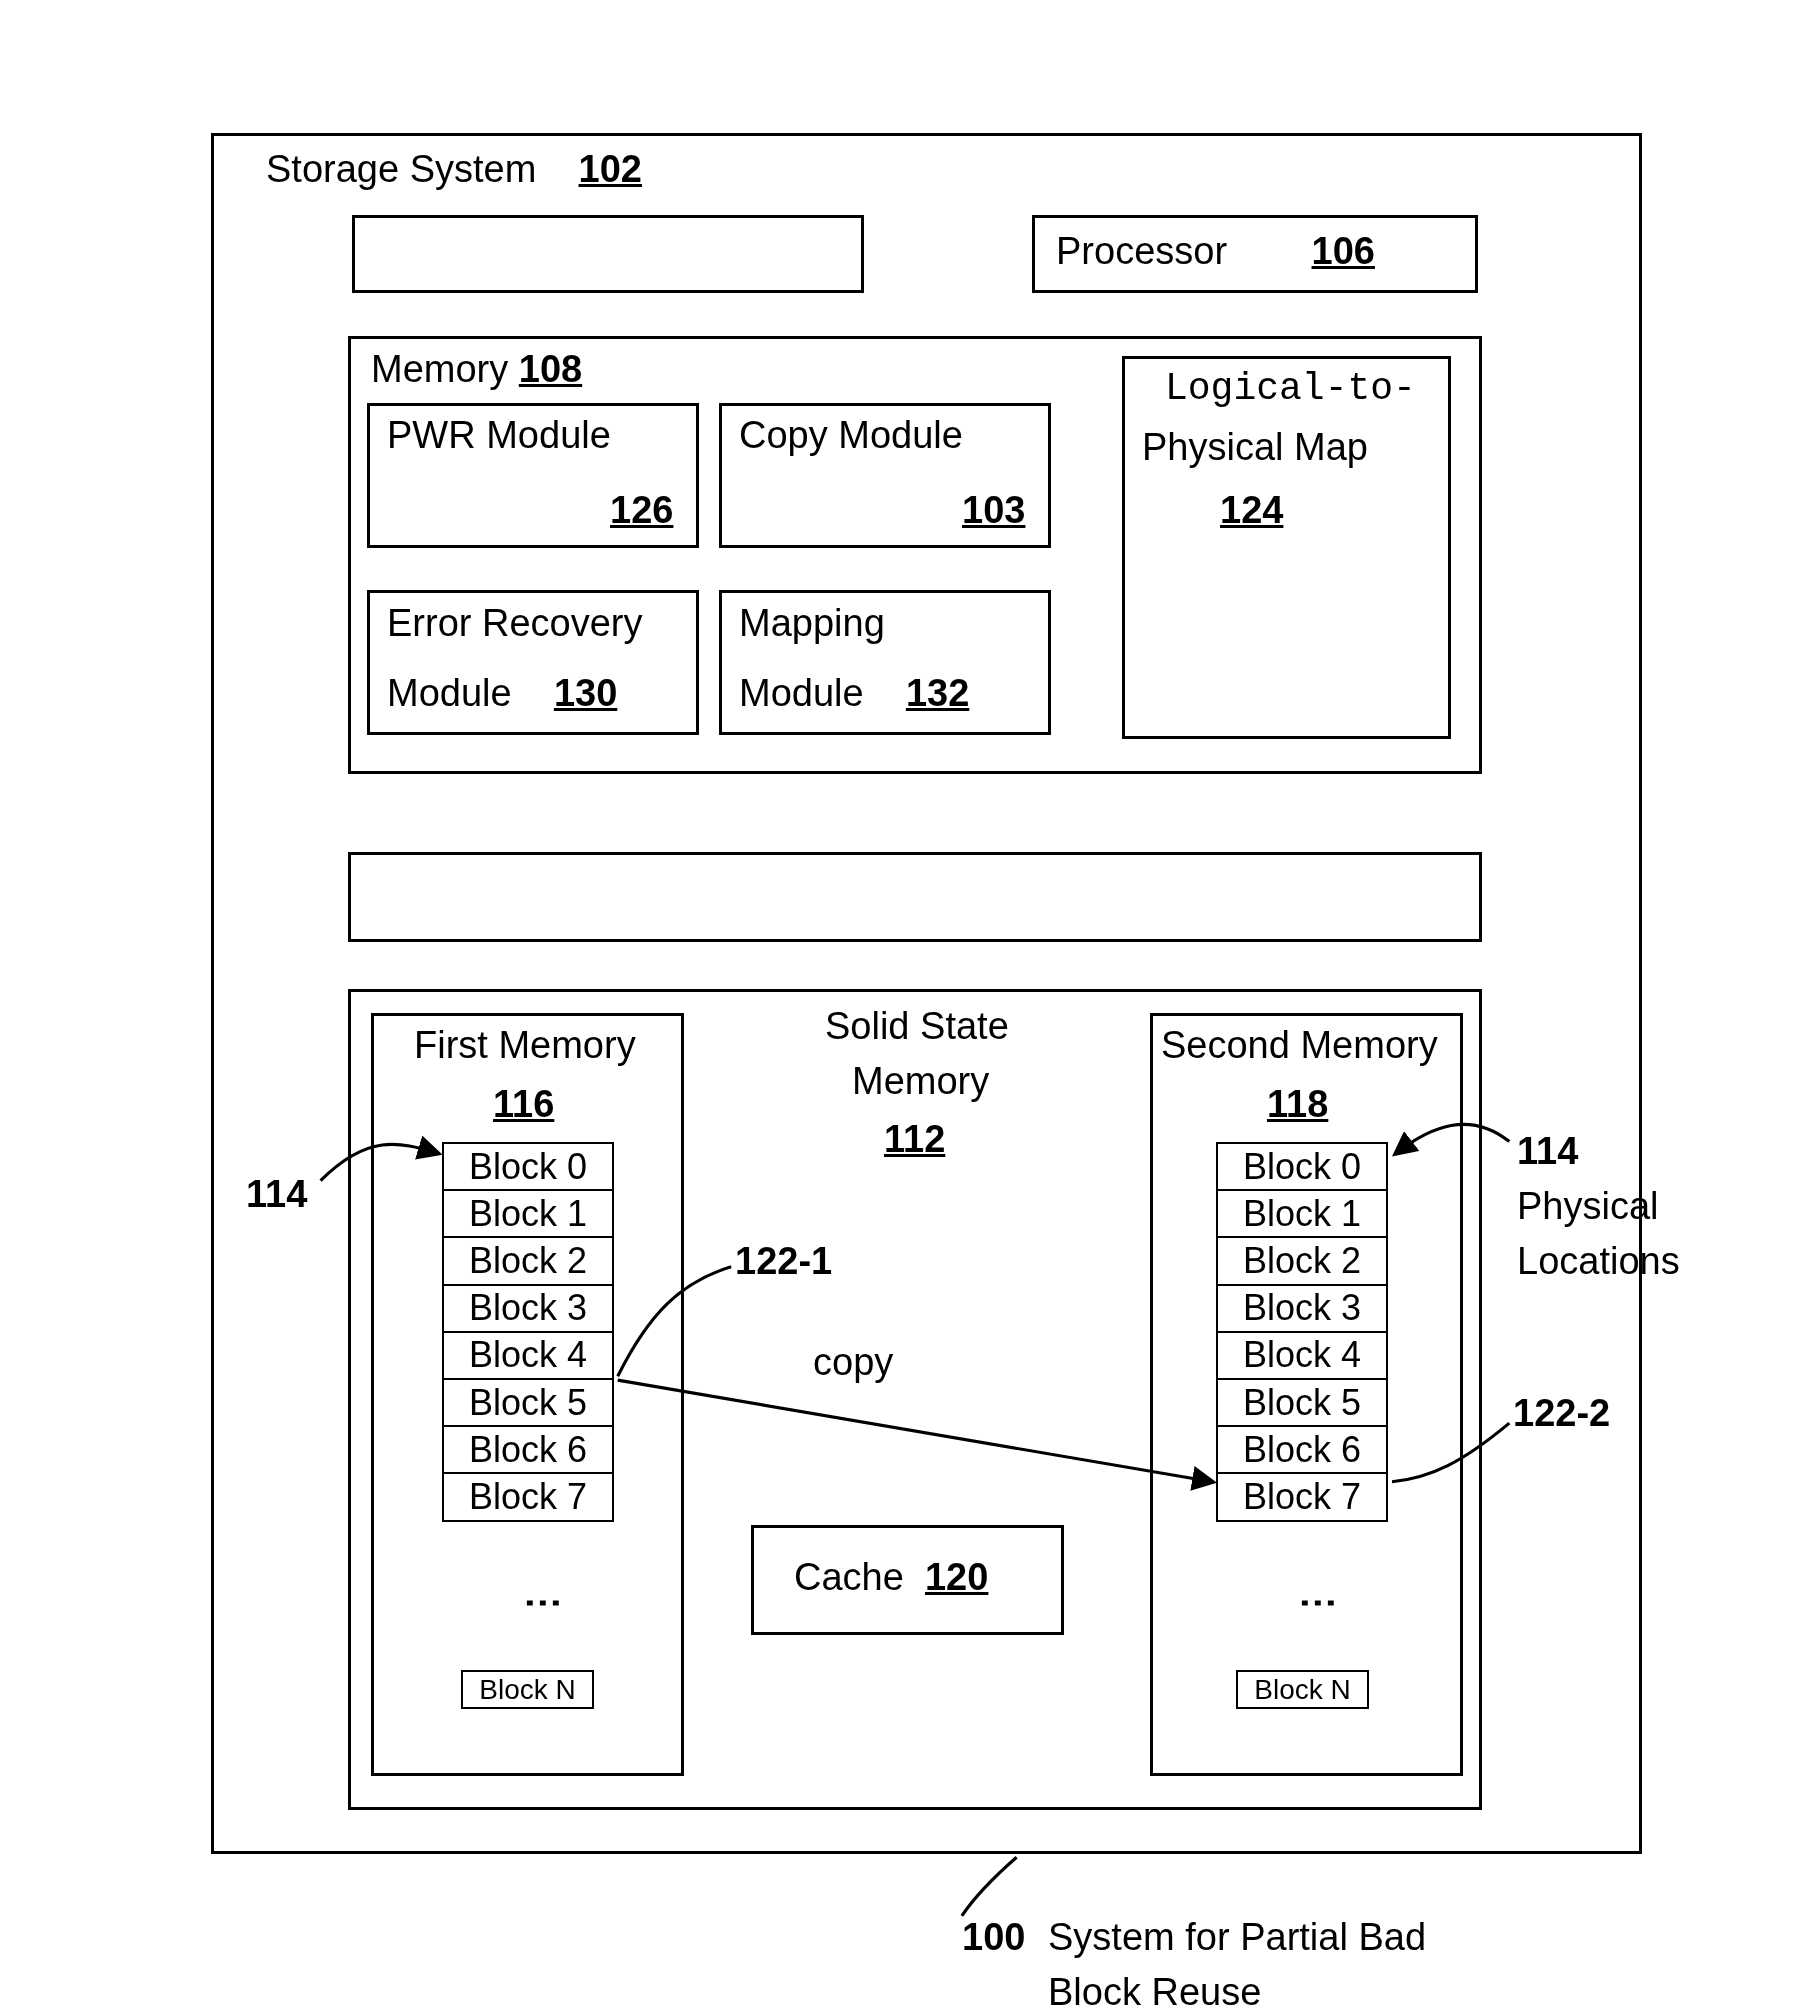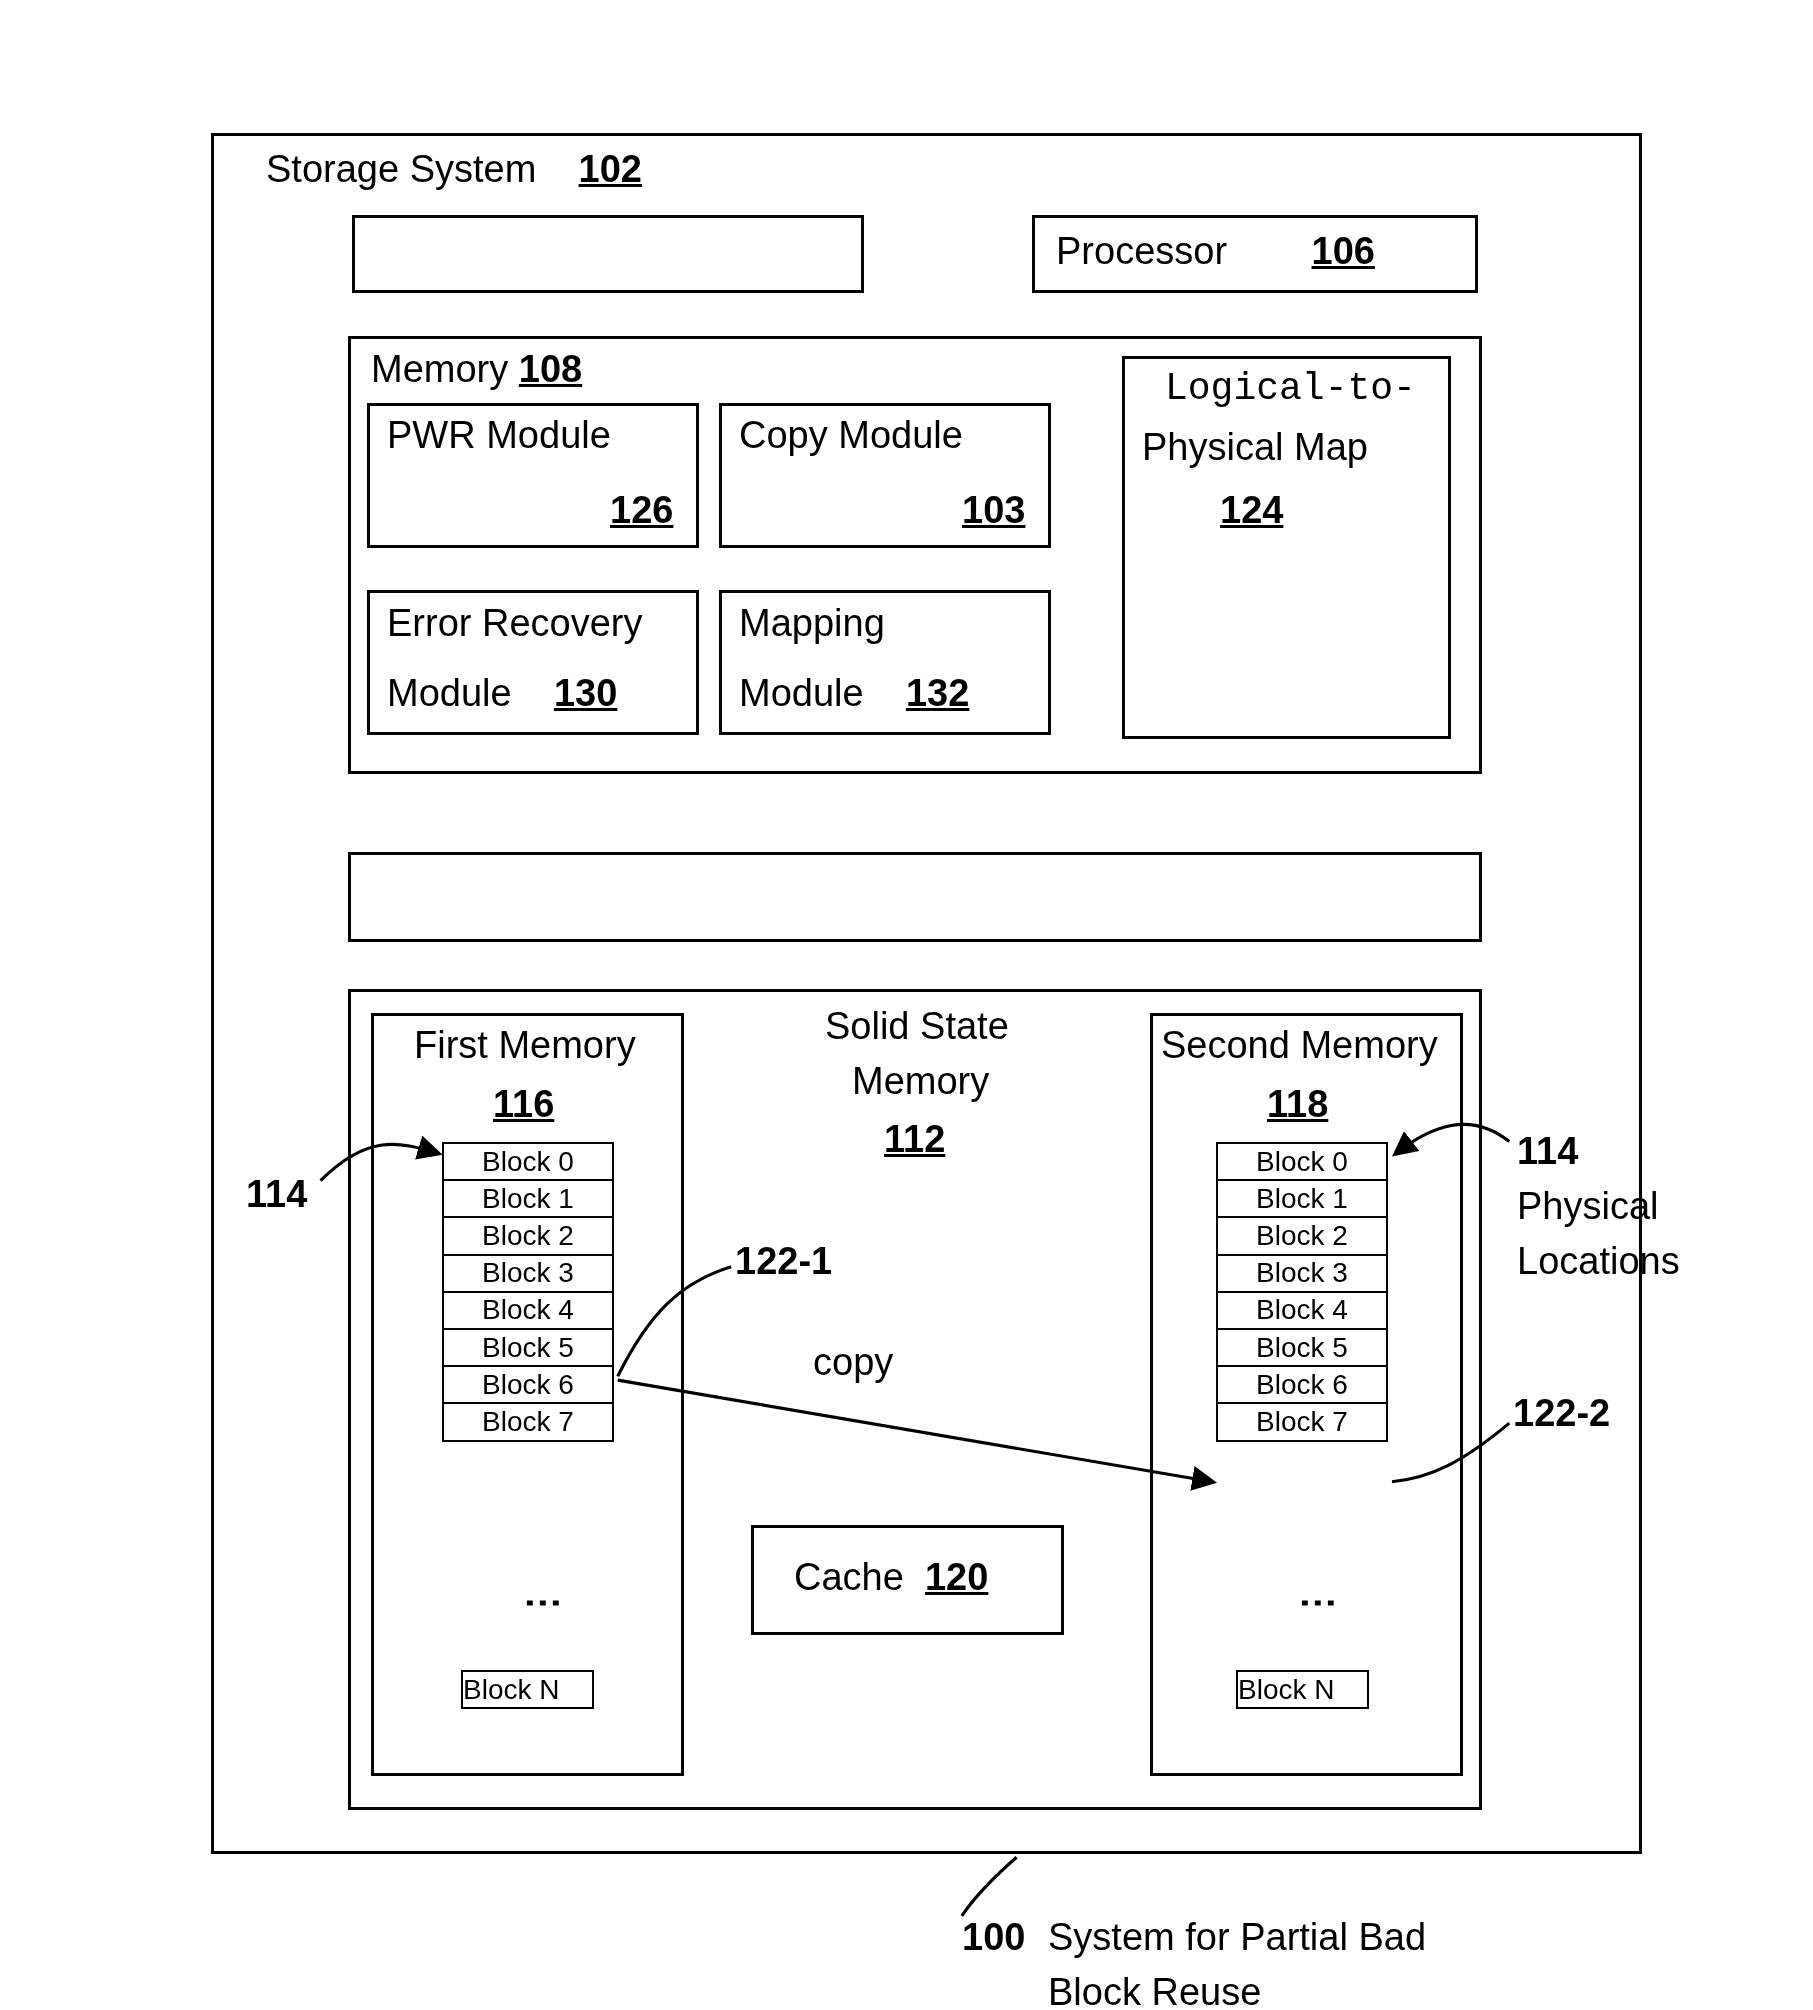--- a/index.html
+++ b/index.html
@@ -24,32 +24,33 @@
     font-size: 38px;
     white-space: nowrap;
   }
   .ref {
     font-weight: bold;
     text-decoration: underline;
   }
   .block-cell {
     border: 2.3px solid #000;
     text-align: center;
-    font-size: 28px;
+    font-size: 36px;
     padding: 1.6px 0;
     width: 172px;
     background: #fff;
   }
   .block-stack {
     position: absolute;
     display: flex;
     flex-direction: column;
   }
   .block-last {
     border: 2.3px solid #000;
+    text-align: center;
     font-size: 28px;
     padding: 1.6px 0;
     width: 133px;
     background: #fff;
     position: absolute;
   }
   .vdots {
     position: absolute;
     font-size: 38px;
     font-weight: bold;

